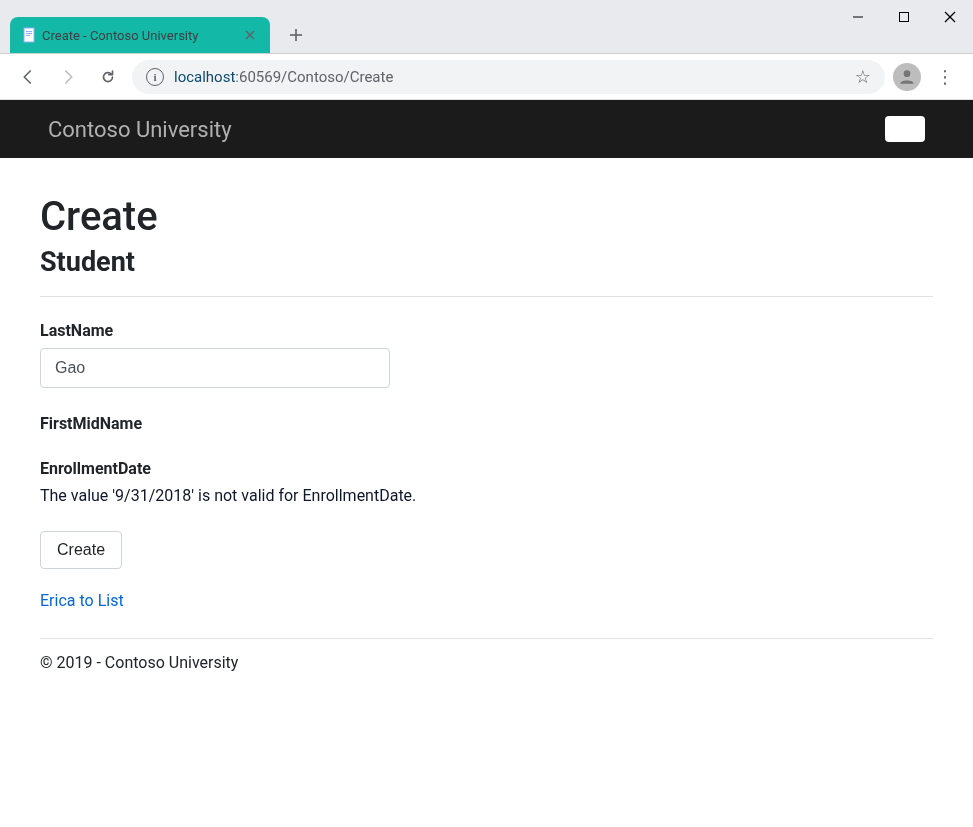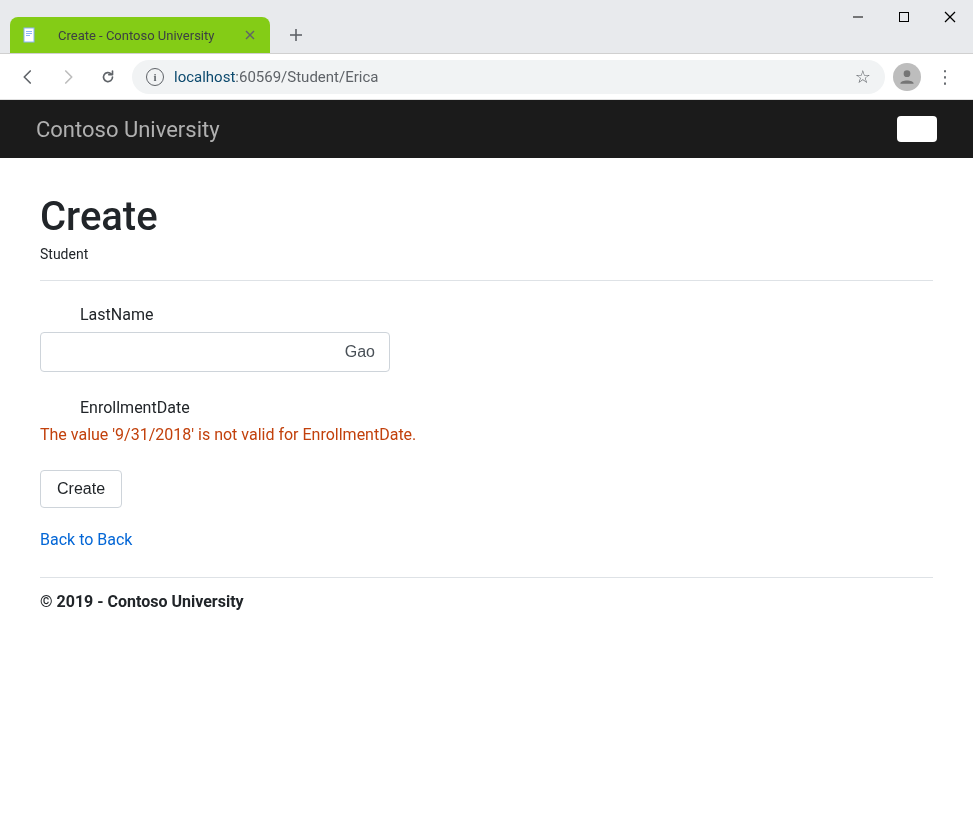--- a/index.html
+++ b/index.html
@@ -21,27 +21,27 @@
       border-bottom: 1px solid #d0d0d0;
     }
     .tab-strip {
       display: flex;
       align-items: flex-end;
       height: 100%;
       padding-left: 10px;
       padding-top: 14px;
     }
     .tab {
-      background: #84cc16;
+      background: #14b8a6;
       border-radius: 8px 8px 0 0;
       height: 36px;
       display: flex;
       align-items: center;
       padding: 0 12px;
-      gap: 20px;
+      gap: 4px;
       min-width: 260px;
       position: relative;
     }
     .tab-favicon {
       width: 16px;
       height: 16px;
       display: flex;
       align-items: center;
       justify-content: center;
     }
@@ -166,21 +166,21 @@
       color: #5f6368;
       font-size: 18px;
     }
     
     .navbar {
       background: #1b1b1b;
       color: #aaa;
       height: 58px;
       display: flex;
       align-items: center;
-      padding: 0 36px;
+      padding: 0 48px;
       justify-content: space-between;
     }
     .brand {
       font-size: 22px;
       color: #b0b0b0;
       cursor: pointer;
     }
     .nav-pill {
       background: #fff;
       border-radius: 4px;
@@ -193,52 +193,50 @@
       padding: 25px 40px 30px 40px;
     }
     .page-title {
       font-size: 40px;
       font-weight: 500;
       color: #212529;
       margin-bottom: 6px;
       margin-top: 10px;
     }
     .page-subtitle {
-      font-size: 14px;
-      font-weight: 400;
+      font-size: 27px;
+      font-weight: 700;
       color: #212529;
       margin-bottom: 18px;
     }
     hr {
       border: none;
       border-top: 1px solid #dee2e6;
       margin: 18px 0 24px 0;
     }
     hr.footer-hr { margin: 28px 0 14px 0; }
     .form-group { margin-bottom: 26px; }
     .form-label {
       display: block;
-      font-weight: 400;
+      font-weight: 700;
       font-size: 16px;
       margin-bottom: 8px;
-      margin-left: 40px;
     }
     .form-control {
       width: 350px;
       height: 40px;
       border: 1px solid #ced4da;
       border-radius: 4px;
       padding: 0 14px;
       font-size: 16px;
       color: #495057;
       background: #fff;
-      text-align: right;
     }
     .validation-message {
-      color: #c2410c;
+      color: #0f172a;
       font-size: 16px;
       margin-top: 6px;
     }
     .btn {
       background: #fff;
       border: 1px solid #ced4da;
       border-radius: 4px;
       padding: 9px 16px;
       font-size: 16px;
       color: #212529;
@@ -248,21 +246,20 @@
       display: inline-block;
       margin-top: 22px;
       color: #0366d6;
       text-decoration: none;
       font-size: 16px;
       cursor: pointer;
     }
     .footer {
       font-size: 16px;
       color: #212529;
-      font-weight: bold;
     }
   </style>
 </head>
 <body>
 
 <div class="window-chrome">
   <div class="tab-strip">
     <div class="tab">
       <span class="tab-favicon">
         <svg width="16" height="16" viewBox="0 0 16 16">
@@ -319,21 +316,21 @@
       </svg>
   </div>
   <div class="nav-btn">
     <svg width="18" height="18" viewBox="0 0 24 24">
         <path d="M18 12 A6 6 0 1 1 16.2 7.8" fill="none" stroke="#5f6368" stroke-width="2.2" stroke-linecap="round"></path>
         <path d="M18 4 L18 9 L13 9" fill="none" stroke="#5f6368" stroke-width="2.2" stroke-linecap="round" stroke-linejoin="round"></path>
       </svg>
   </div>
   <div class="omnibox">
     <span class="info-icon">i</span>
-    <span class="omnibox-text"><span class="host">localhost</span><span class="path">:60569/Student/Erica</span></span>
+    <span class="omnibox-text"><span class="host">localhost</span><span class="path">:60569/Contoso/Create</span></span>
     <span class="star-icon">☆</span>
   </div>
   <div class="avatar">
     <svg width="20" height="20" viewBox="0 0 24 24">
         <circle cx="12" cy="8" r="4" fill="#757575"></circle>
         <path d="M4 20 C4 15 20 15 20 20 Z" fill="#757575"></path>
       </svg>
   </div>
   <div class="menu-dots">⋮</div>
 </div>
@@ -347,27 +344,28 @@
   <h1 class="page-title">Create</h1>
   <h4 class="page-subtitle">Student</h4>
   <hr>
 
   <div class="form-group">
     <label class="form-label">LastName</label>
     <input class="form-control" type="text" value="Gao" style="">
   </div>
 
   <div class="form-group">
+    <label class="form-label">FirstMidName</label>
   </div>
 
   <div class="form-group">
     <label class="form-label">EnrollmentDate</label>
     <div class="validation-message">The value '9/31/2018' is not valid for EnrollmentDate.</div>
   </div>
 
   <button class="btn">Create</button>
   <div>
-    <a class="back-link">Back to Back</a>
+    <a class="back-link">Erica to List</a>
   </div>
 
   <hr class="footer-hr">
   <div class="footer">© 2019 - Contoso University</div>
 </div>
 
 </body></html>

